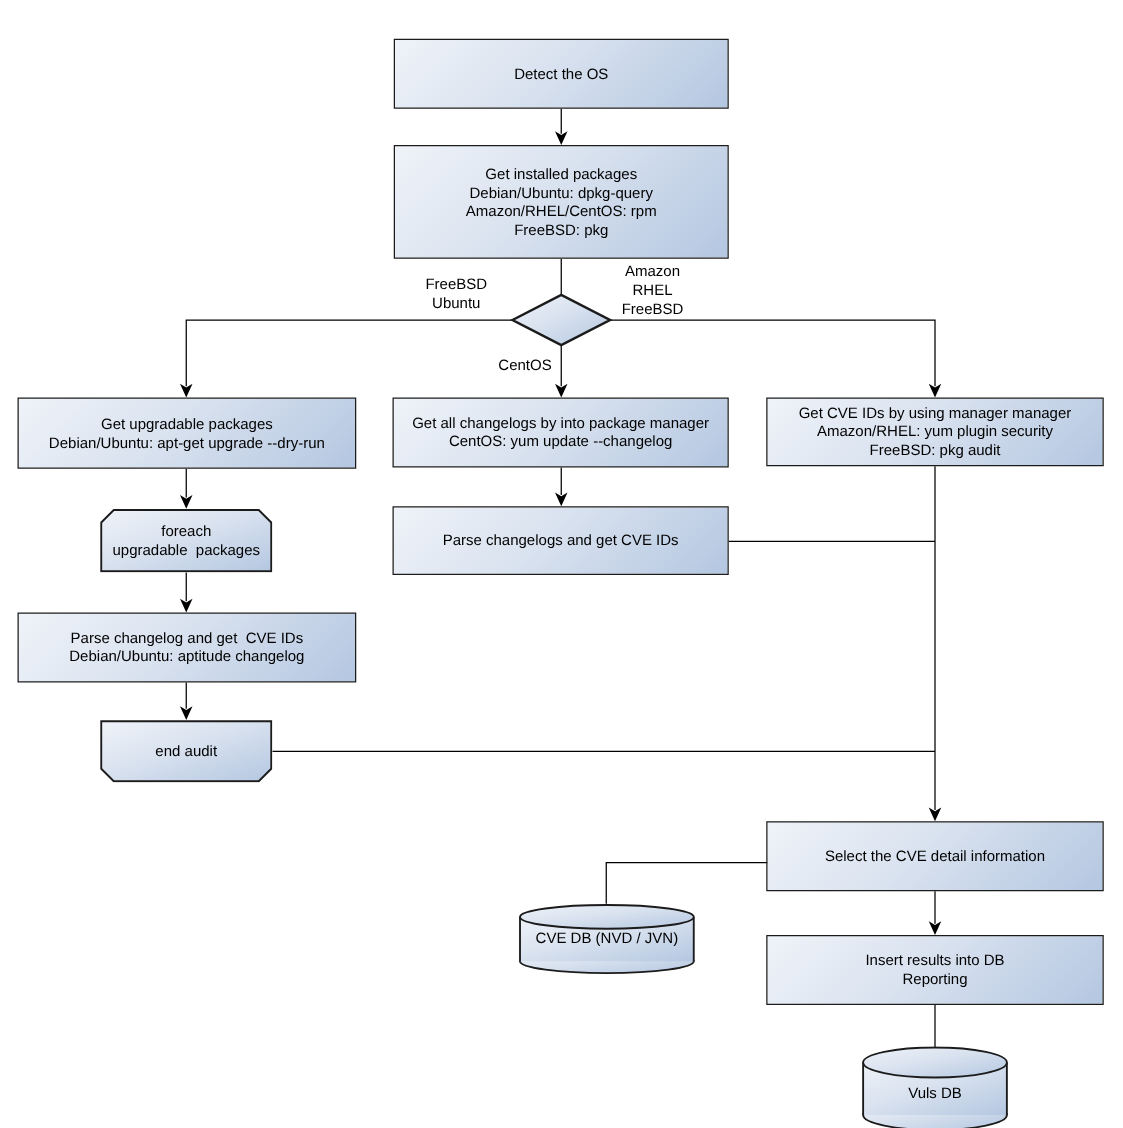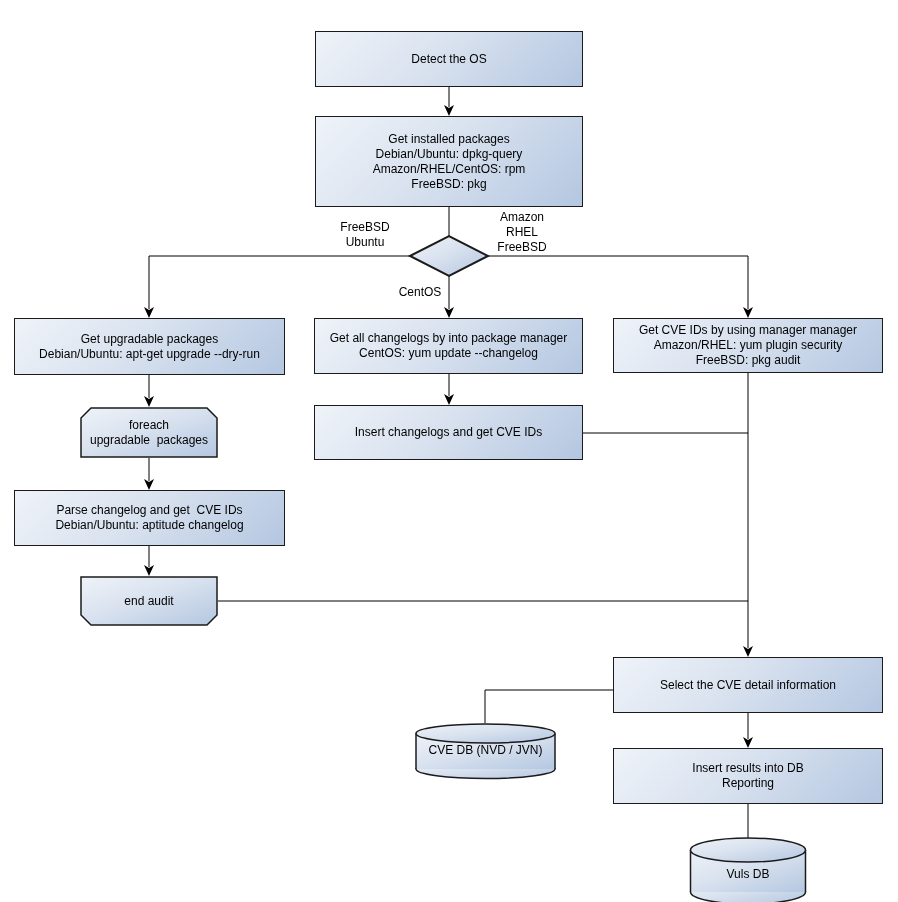--- a/index.html
+++ b/index.html
@@ -90,21 +90,21 @@
     <span class="line">Parse changelog and get  CVE IDs</span>
     <span class="line">Debian/Ubuntu: aptitude changelog</span>
   </div>
 
   <div class="rect-node" style="left:314px;top:302px;width:269px;height:56px">
     <span class="line">Get all changelogs by into package manager</span>
     <span class="line">CentOS: yum update --changelog</span>
   </div>
 
   <div class="rect-node" style="left:314px;top:389px;width:269px;height:55px">
-    <span class="line">Insert changelogs and get CVE IDs</span>
+    <span class="line">Parse changelogs and get CVE IDs</span>
   </div>
 
   <div class="rect-node" style="left:613px;top:302px;width:270px;height:55px">
     <span class="line">Get CVE IDs by using manager manager</span>
     <span class="line">Amazon/RHEL: yum plugin security</span>
     <span class="line">FreeBSD: pkg audit</span>
   </div>
 
   <div class="rect-node" style="left:613px;top:641px;width:270px;height:56px">
     <span class="line">Select the CVE detail information</span>

